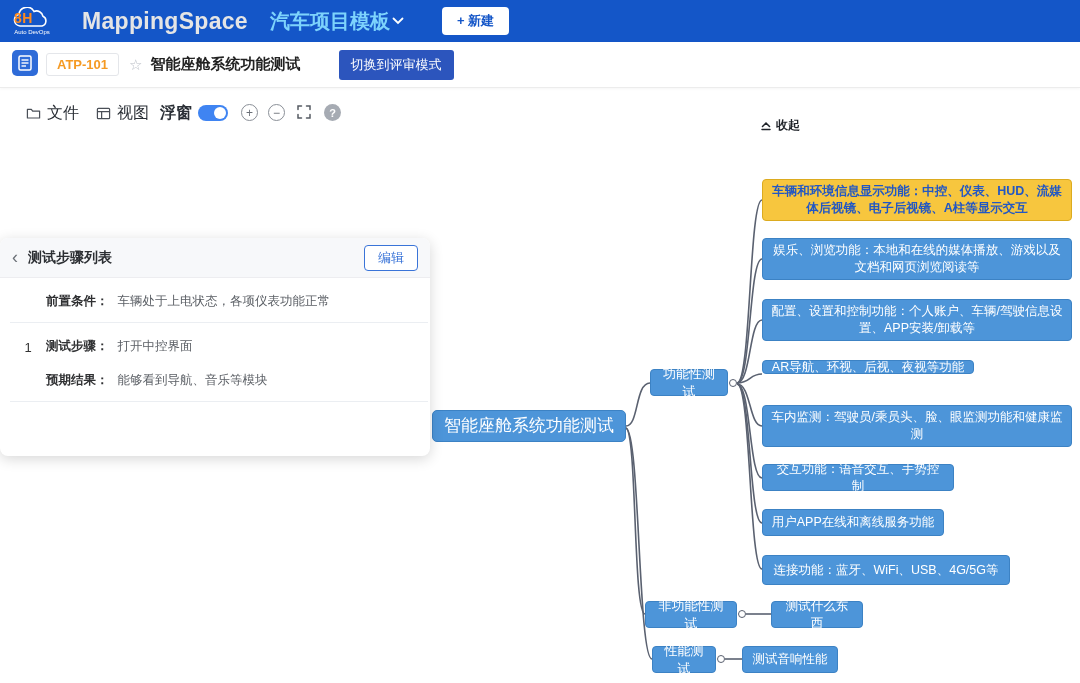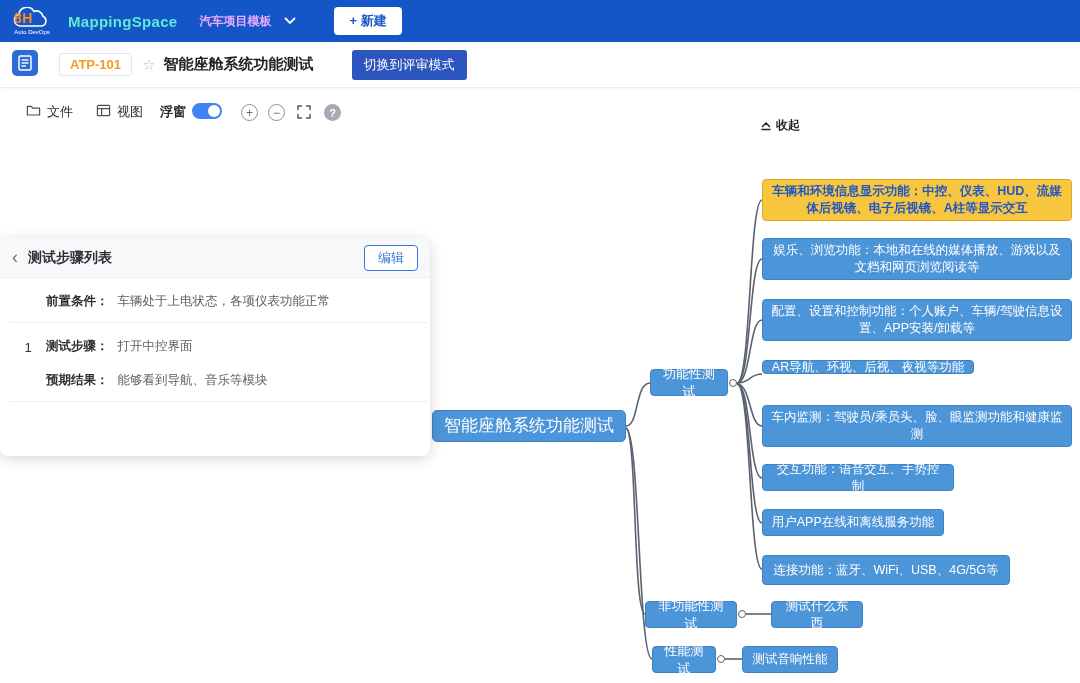--- a/index.html
+++ b/index.html
@@ -6,34 +6,34 @@
   html,body { background:#fff; }
   body { font-family:"Liberation Sans","DejaVu Sans",sans-serif; }
   .stage { position:relative; width:1080px; height:683px; overflow:hidden; background:#fff; }
 
   
   .topbar { position:absolute; left:0; top:0; width:1080px; height:42px; background:#1456c8; display:flex; align-items:center; }
   .logo { display:flex; flex-direction:column; align-items:center; margin-left:6px; width:52px; cursor:pointer; }
   .logo-cloud { position:relative; width:44px; height:24px; }
   .logo-8h { position:absolute; left:4px; top:3px; color:#ff8a1e; font-weight:800; font-size:14px; letter-spacing:0.5px; }
   .logo-sub { color:#fff; font-size:6px; line-height:7px; margin-top:-2px; white-space:nowrap; }
-  .brand { color:#5eead4; font-size:15px; font-weight:800; letter-spacing:0.3px; margin-left:10px; }
-  .project { display:flex; align-items:center; gap:13px; color:#f0abfc; font-size:12px; font-weight:700; margin-left:22px; cursor:pointer; }
+  .brand { color:#e5e5e5; font-size:23px; font-weight:800; letter-spacing:0.3px; margin-left:24px; }
+  .project { display:flex; align-items:center; gap:2px; color:#7dd3fc; font-size:20px; font-weight:700; margin-left:22px; cursor:pointer; }
   .new-btn { margin-left:38px; background:#fff; color:#1456c8; font-size:13px; font-weight:700; border:none; border-radius:4px; padding:5px 15px; cursor:pointer; }
 
   
   .docbar { position:absolute; left:0; top:42px; width:1080px; height:46px; background:#fff; border-bottom:1px solid #ececec; box-shadow:0 1px 3px rgba(0,0,0,.04); display:flex; align-items:center; }
   .doc-icon { margin-left:12px; flex:none; }
-  .doc-chip { margin-left:21px; border:1px solid #e4e6ea; border-radius:3px; padding:3px 10px; font-size:13px; font-weight:700; color:#f59a23; background:#fff; }
+  .doc-chip { margin-left:8px; border:1px solid #e4e6ea; border-radius:3px; padding:3px 10px; font-size:13px; font-weight:700; color:#f59a23; background:#fff; }
   .star { margin-left:10px; color:#b9bec6; font-size:15px; cursor:pointer; }
   .doc-title { margin-left:8px; font-size:15px; font-weight:700; color:#222; }
   .review-btn { margin-left:38px; background:#2c55bd; color:#fff; font-size:13px; border:none; border-radius:3px; padding:6px 12px; cursor:pointer; }
 
   
-  .tool { position:absolute; display:flex; align-items:flex-start; gap:6px; font-size:13px; font-weight:500; color:#2a2f36; cursor:pointer; height:20px; }
+  .tool { position:absolute; display:flex; align-items:center; gap:6px; font-size:16px; font-weight:500; color:#2a2f36; cursor:pointer; height:20px; }
   .toggle { position:relative; width:30px; height:16px; border-radius:9px; background:#3f84f2; cursor:pointer; }
   .toggle .knob { position:absolute; right:2px; top:2px; width:12px; height:12px; border-radius:50%; background:#fff; }
   .round-ico { width:17px; height:17px; border-radius:50%; border:1.3px solid #8a8f97; color:#6a6f77; font-size:12px; display:flex; align-items:center; justify-content:center; cursor:pointer; line-height:1; }
   .help { width:17px; height:17px; border-radius:50%; background:#a6abb3; color:#fff; font-size:11px; font-weight:700; display:flex; align-items:center; justify-content:center; cursor:pointer; }
   .collapse { position:absolute; left:760px; top:117px; display:flex; align-items:center; gap:4px; font-size:12px; font-weight:700; color:#1f2329; cursor:pointer; }
 
   
   .edges { position:absolute; left:0; top:0; z-index:1; pointer-events:none; }
   .mm-node { position:absolute; z-index:5; display:flex; align-items:center; justify-content:center; text-align:center;
              background:#4d95d9; border:1px solid #3c82c4; color:#fff; border-radius:4px;

